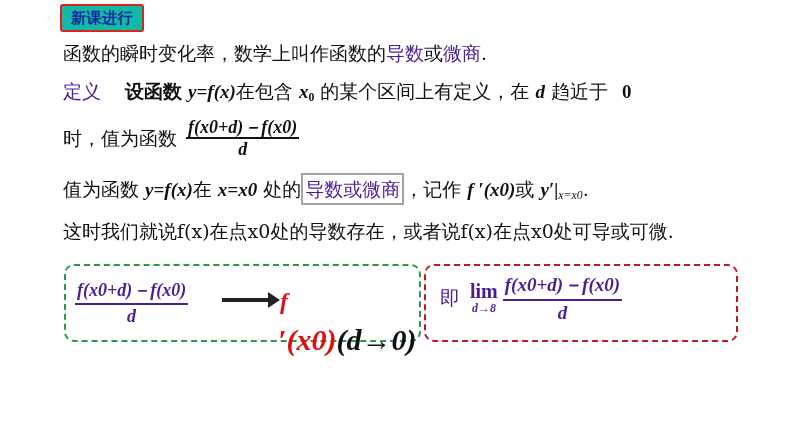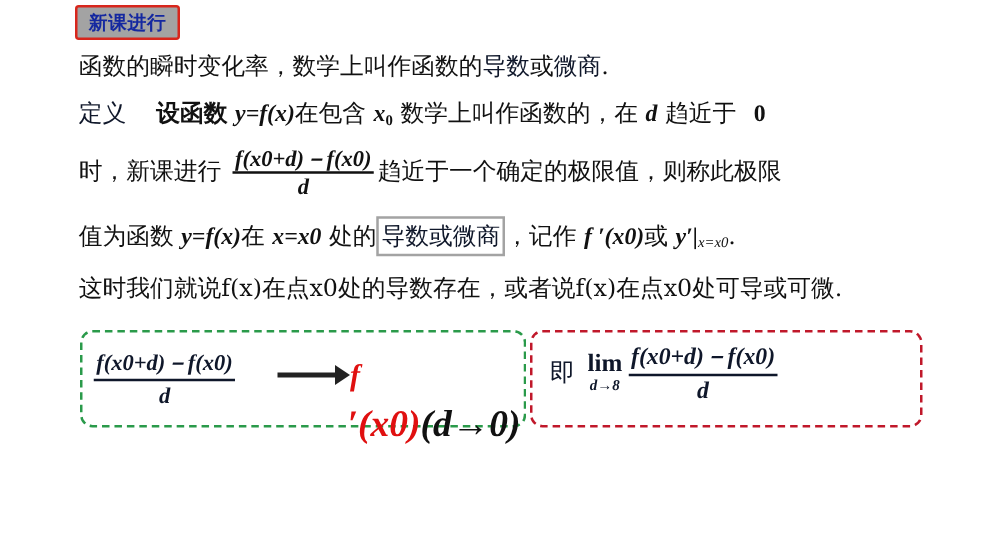--- a/index.html
+++ b/index.html
@@ -2,27 +2,27 @@
 <html><head>
 <meta charset="utf-8">
 <style>
   html, body { margin:0; padding:0; }
   body {
     width:794px; height:447px; background:#ffffff; position:relative; overflow:hidden;
     font-family: "DejaVu Serif", "Liberation Serif", serif; color:#111;
   }
   .badge {
     position:absolute; left:60px; top:4px; width:80px; height:24px;
-    background:#a3a3a3; border:2px solid #d8261c; border-radius:3px;
+    background:#14b8a6; border:2px solid #d8261c; border-radius:3px;
     display:flex; align-items:center; justify-content:center;
     font-family:"DejaVu Sans", sans-serif; font-weight:bold; font-size:15px; color:#1428a0;
     letter-spacing:0.5px;
   }
   .line { position:absolute; left:63px; font-size:19px; white-space:nowrap; line-height:1; }
-  .blue { color:#0f172a; }
+  .blue { color:#4c1d95; }
   .red { color:#e01010; }
   .mi { font-family:"Liberation Serif", serif; font-style:italic; font-weight:bold; }
   .mb { font-family:"Liberation Serif", serif; font-weight:bold; }
   sub { font-size:0.62em; vertical-align:-0.25em; }
   .frac { display:inline-flex; flex-direction:column; align-items:center; vertical-align:middle; margin:0 3px;font-style:italic; }
   .frac .num { padding:0 2px 1px; border-bottom:2px solid currentColor; }
   .frac .den { padding-top:1px; }
   .hl { border:2px solid #a3a3a3; padding:3px 2px; }
   .box-green {
     position:absolute; left:64px; top:264px; width:353px; height:74px;
@@ -47,32 +47,32 @@
 
 <div class="line" style="top:44px;">
   <span>函数的瞬时变化率，数学上叫作函数的</span><span class="blue">导数</span><span>或</span><span class="blue">微商</span><span>.</span>
 </div>
 
 <div class="line" style="top:82px;">
   <span class="blue">定义</span>
   <span style="margin-left:18px;font-weight:bold;">设函数</span>
   <span class="mi">y=f(x)</span><span>在包含</span>
   <span class="mi"><span>x</span><sub class="mb" style="font-style:normal">0</sub></span>
-  <span>数学上叫作函数的，在</span>
+  <span>的某个区间上有定义，在</span>
   <span class="mi">d</span>
   <span>趋近于</span>
   <span class="mb" style="margin-left:8px;">0</span>
 </div>
 
 <div class="line" style="top:118px;">
-  <span style="vertical-align:middle">时，新课进行</span>
+  <span style="vertical-align:middle">时，值为函数</span>
   <span class="frac mi" style="font-size:18px;">
     <span class="num">f(x0+d)－f(x0)</span>
     <span class="den">d</span>
-  </span><span style="vertical-align:middle">趋近于一个确定的极限值，则称此极限</span>
+  </span>
 </div>
 
 <div class="line" style="top:180px;">
   <span>值为函数</span>
   <span class="mi">y=f(x)</span><span>在</span>
   <span class="mi">x=x0</span>
   <span>处的</span><span class="hl blue">导数或微商</span><span>，记作</span>
   <span class="mi">f ′(x0)</span><span>或</span>
   <span class="mi">y′|</span><sub class="mi" style="font-weight:normal">x=x0</sub><span>.</span>
 </div>

